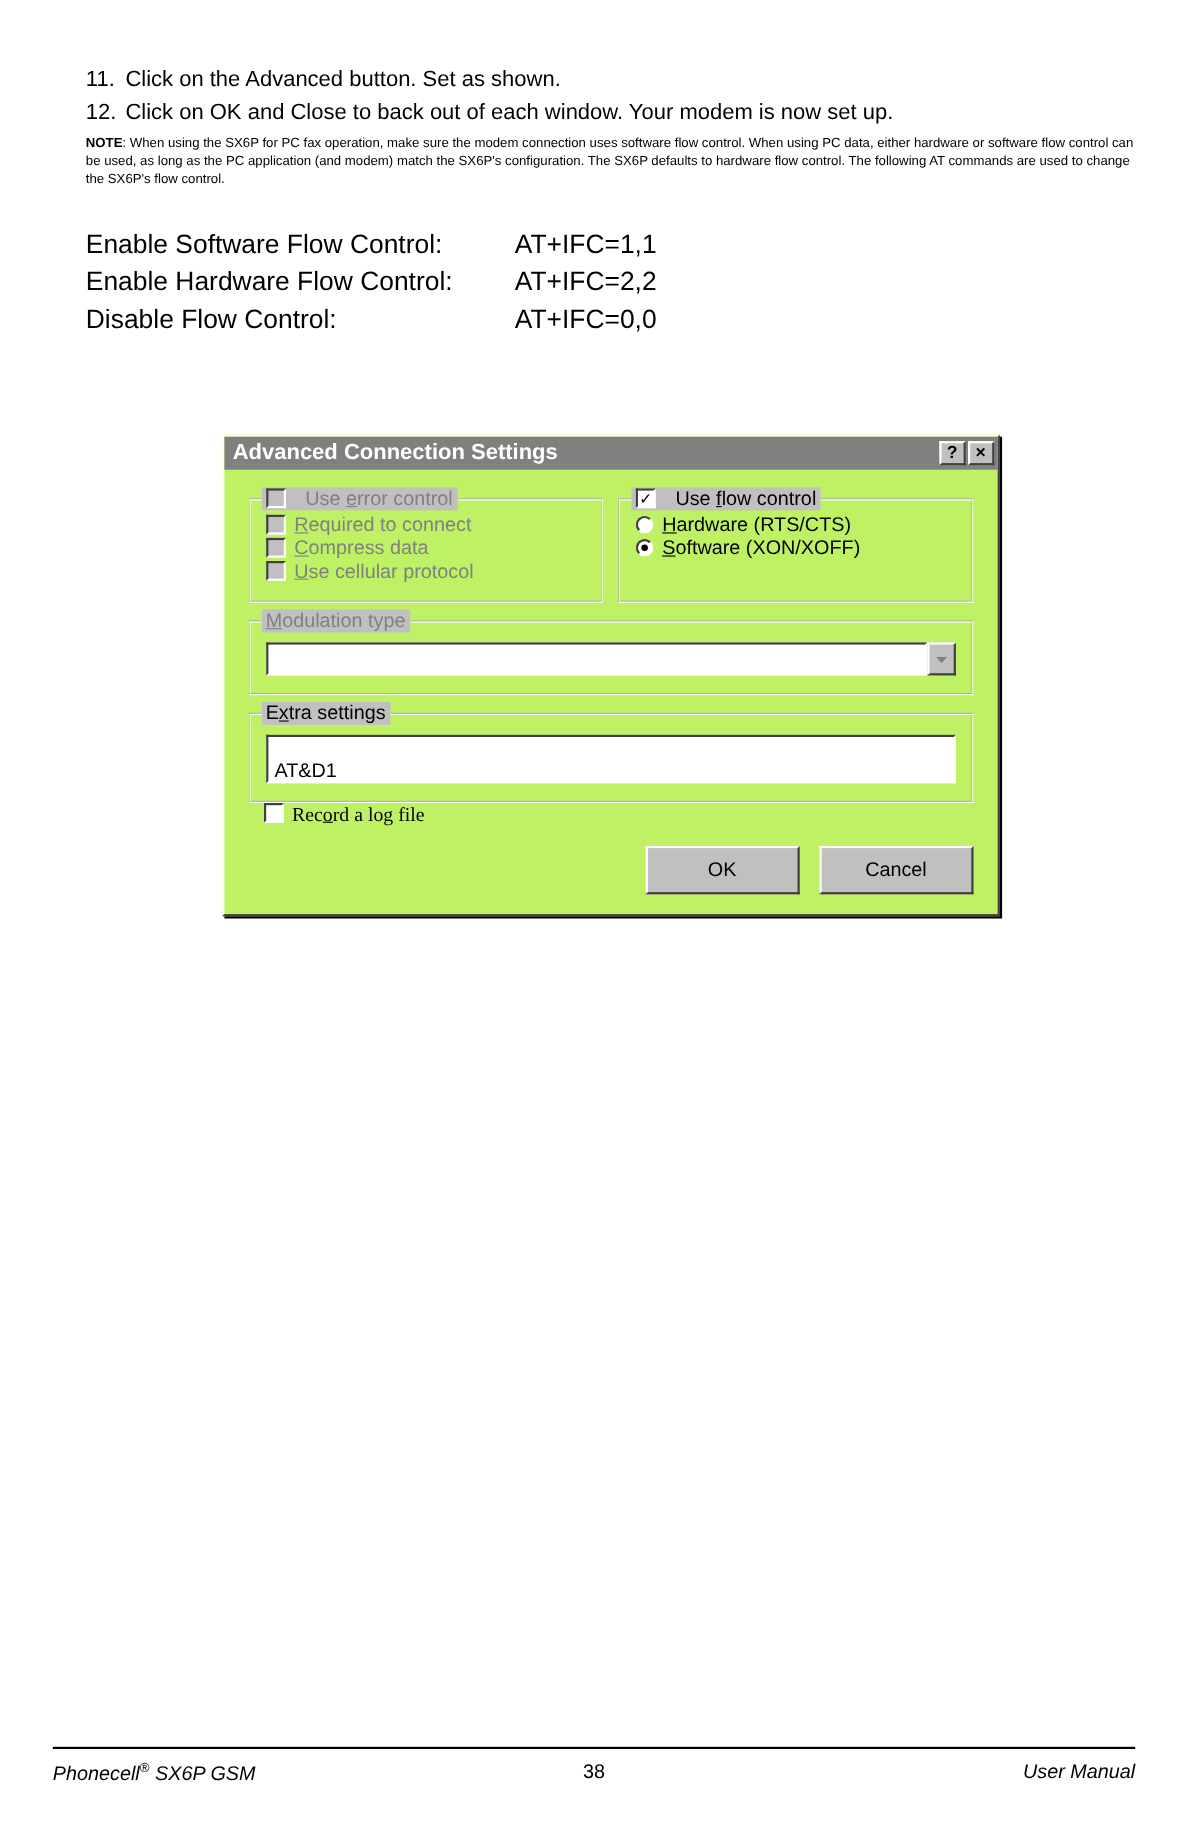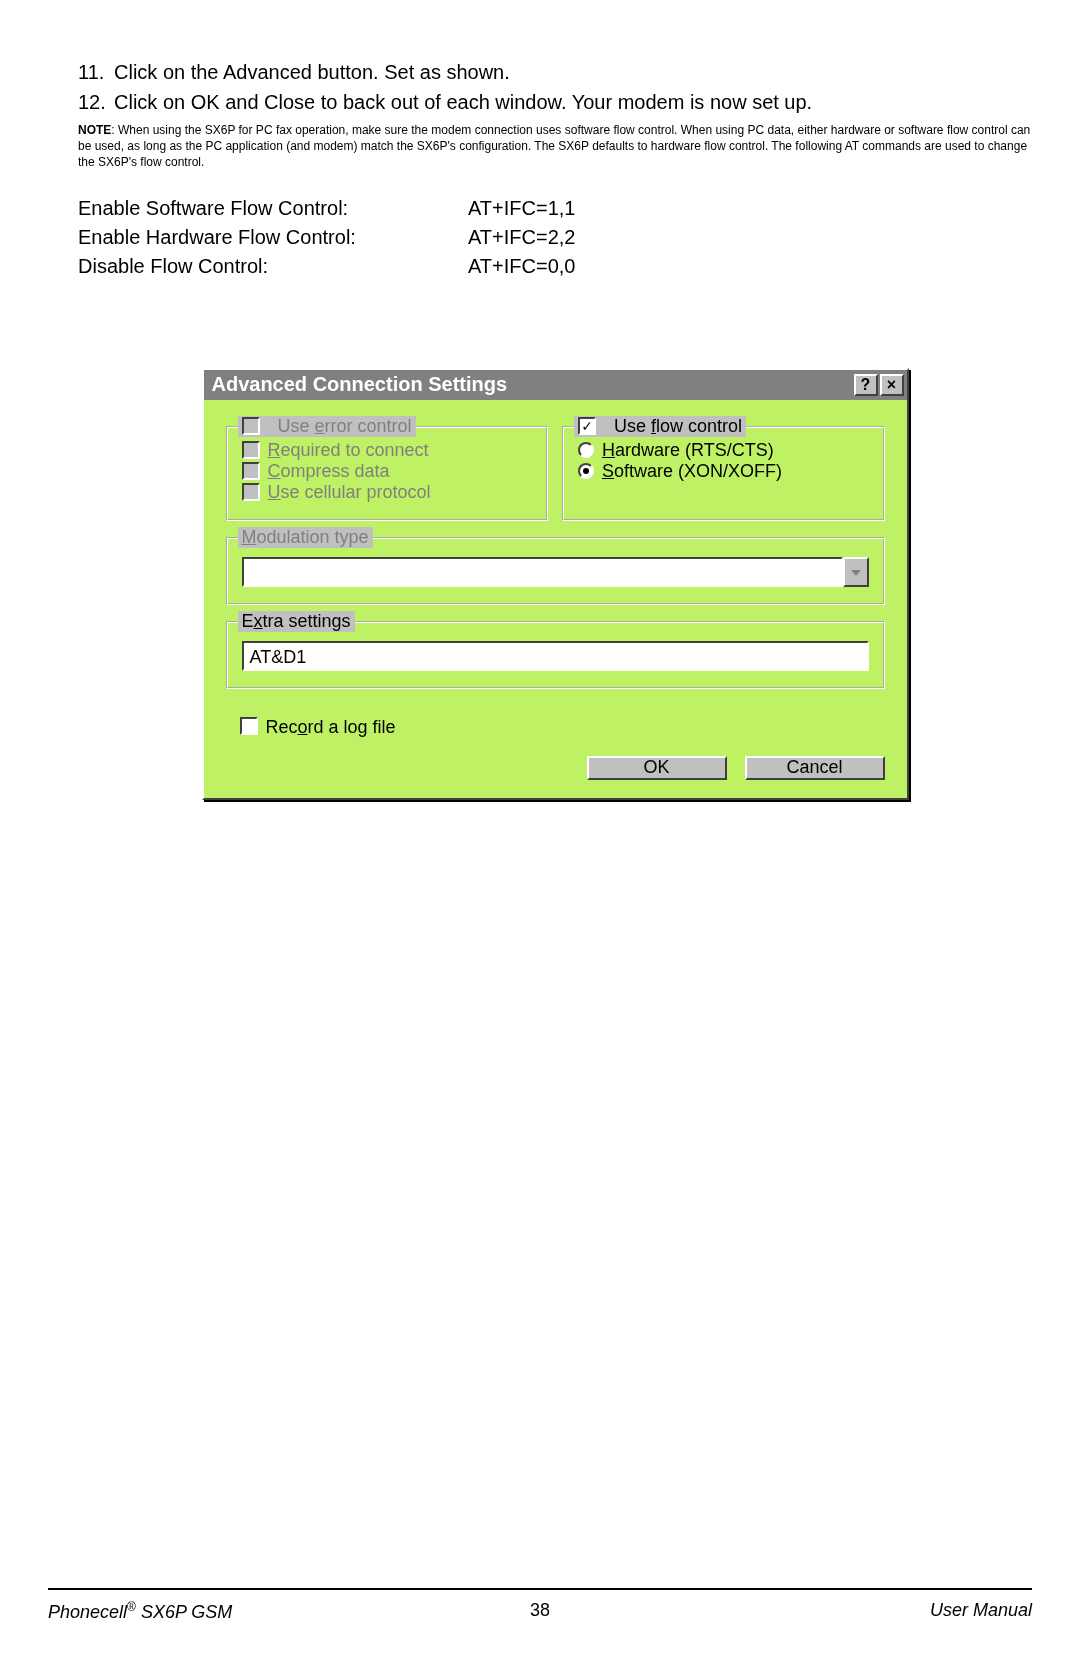--- a/index.html
+++ b/index.html
@@ -27,22 +27,22 @@
     display: inline-block;
     width: 36px;
   }
   .note {
     font-size: 12px;
     line-height: 1.35;
     margin-top: 6px;
   }
   .note b { font-weight: bold; }
   .at-table {
-    margin-top: 26px;
-    font-size: 20px;
+    margin-top: 38px;
+    font-size: 24px;
   }
   .at-row { display: flex; margin-bottom: 6px; }
   .at-label { width: 390px; }
   .at-cmd { }
   .dialog-wrap {
     margin-top: 90px;
     display: flex;
     justify-content: center;
   }
   
@@ -160,39 +160,39 @@
     font-size: 12px;
   }
   .combo-btn svg { width: 10px; height: 6px; }
   .fs-extra { margin-top: 16px; }
   .textbox {
     margin-top: 6px;
     height: 30px;
     background: #fff;
     border: 2px solid;
     border-color: #404040 #fff #fff #404040;
-    padding: 4px 6px;
+    padding: 20px 6px;
     font-size: 18px;
   }
   .logrow {
-    margin-top: 28px;
     margin-left: 14px;
     display: flex;
     align-items: flex-start;
     gap: 8px;
+    font-family: Liberation Serif, serif;
   }
   .btnrow {
     display: flex;
     gap: 18px;
     justify-content: flex-end;
     margin-top: 18px;
   }
   .btn {
     width: 140px;
-    height: 24px;
+    height: 44px;
     background: #c0c0c0;
     border: 2px solid;
     border-color: #fff #404040 #404040 #fff;
     display: flex; align-items: center; justify-content: center;
     font-size: 18px;
   }
   .footer {
     position: absolute;
     left: 48px; right: 48px;
     bottom: 46px;

